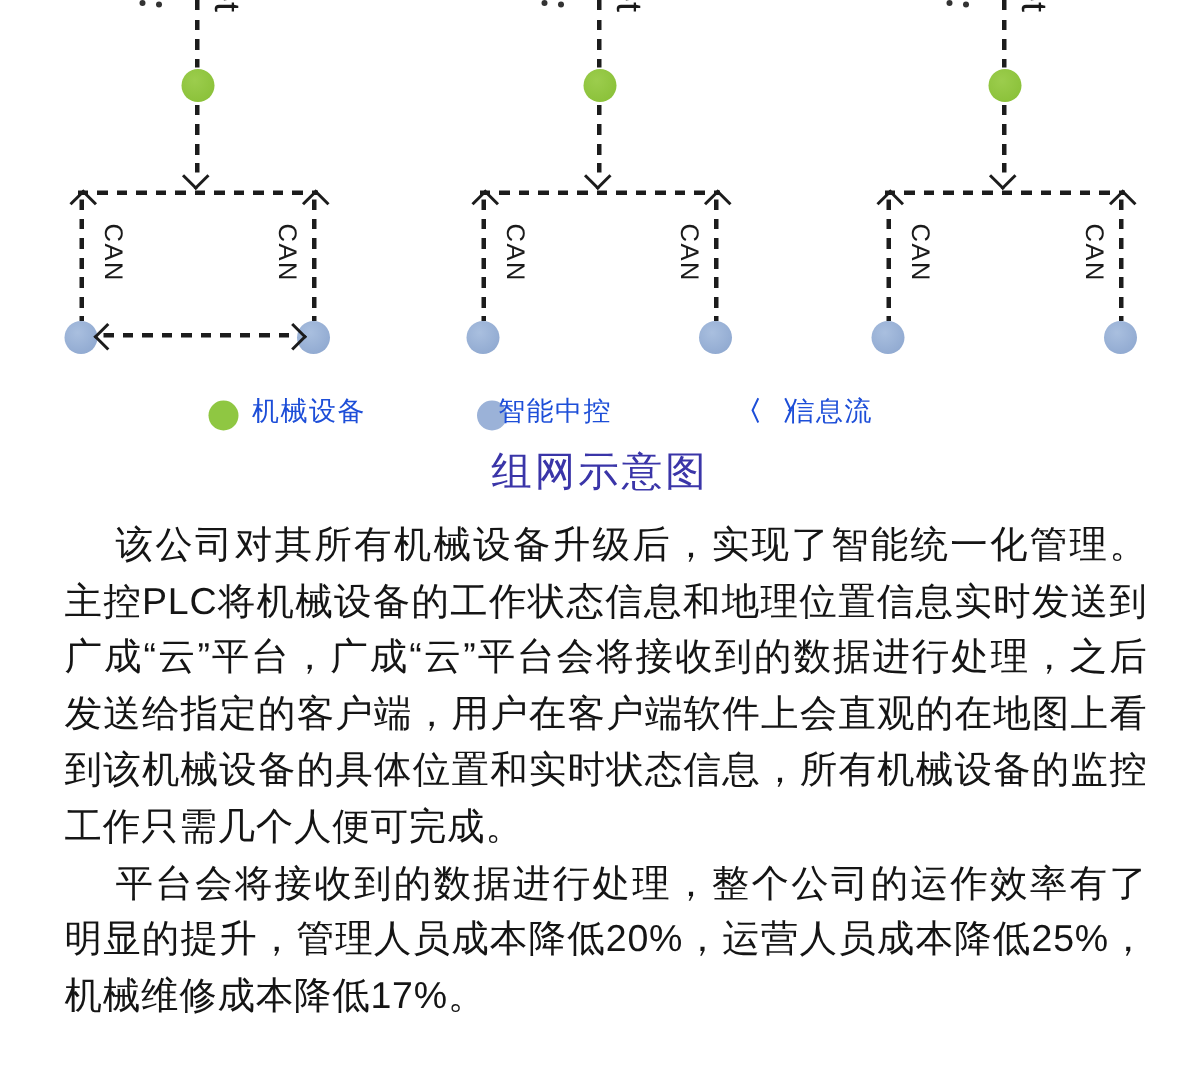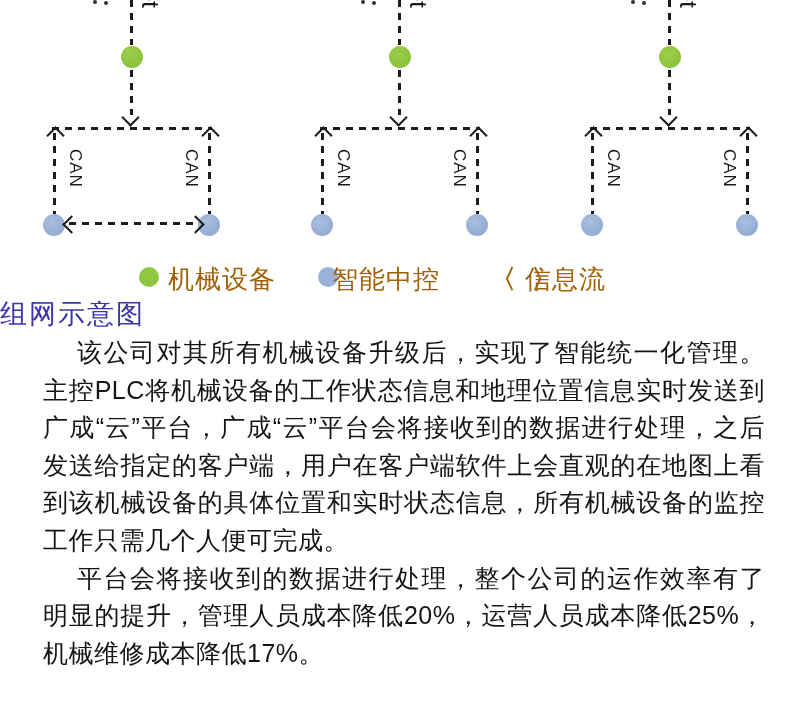--- a/index.html
+++ b/index.html
@@ -39,28 +39,28 @@
   .frag-et{left:84px;top:-12px;font-size:24px;}
   .can{font-size:17px;letter-spacing:1px;top:149px;}
   .can.l{left:13px;} .can.r{left:129px;}
   .frag-marks{position:absolute;left:41px;top:0;width:4px;height:4px;border-radius:2px;
     background:#333;box-shadow:11px 1px 0 0 #333;}
   
   .legend{position:absolute;left:0;top:0;width:800px;height:340px;}
   .lg-dot{position:absolute;width:20px;height:20px;border-radius:50%;top:267px;}
   .lg-dot.green{background:#8fc742;left:139px;}
   .lg-dot.blue{background:#9bb2d8;left:318px;}
-  .lg-label{position:absolute;top:262px;font-size:26px;color:#a16207;letter-spacing:1px;}
+  .lg-label{position:absolute;top:262px;font-size:18px;color:#1d4ed8;letter-spacing:1px;}
   .lbl1{left:168px;} .lbl2{left:332px;}
   .flow-sym{left:490px;font-weight:bold;letter-spacing:4px;}
   .lbl3{left:525px;}
-  .dgm-title{position:absolute;left:0;top:296px;width:800px;text-align:left;
+  .dgm-title{position:absolute;left:0;top:296px;width:800px;text-align:center;
     font-size:27px;color:#3a35a8;letter-spacing:2px;}
   
-  .article{position:absolute;left:43px;top:334px;width:722px;}
+  .article{position:absolute;left:43px;top:345px;width:722px;}
   .article p{margin:0;font-size:25px;line-height:37.6px;letter-spacing:0.5px;
     text-align:justify;text-indent:34px;color:#151515;}
 </style>
 </head>
 <body>
 
 <div class="diagram">
 
   <div class="col col1">
     <div class="frag-marks"></div>

